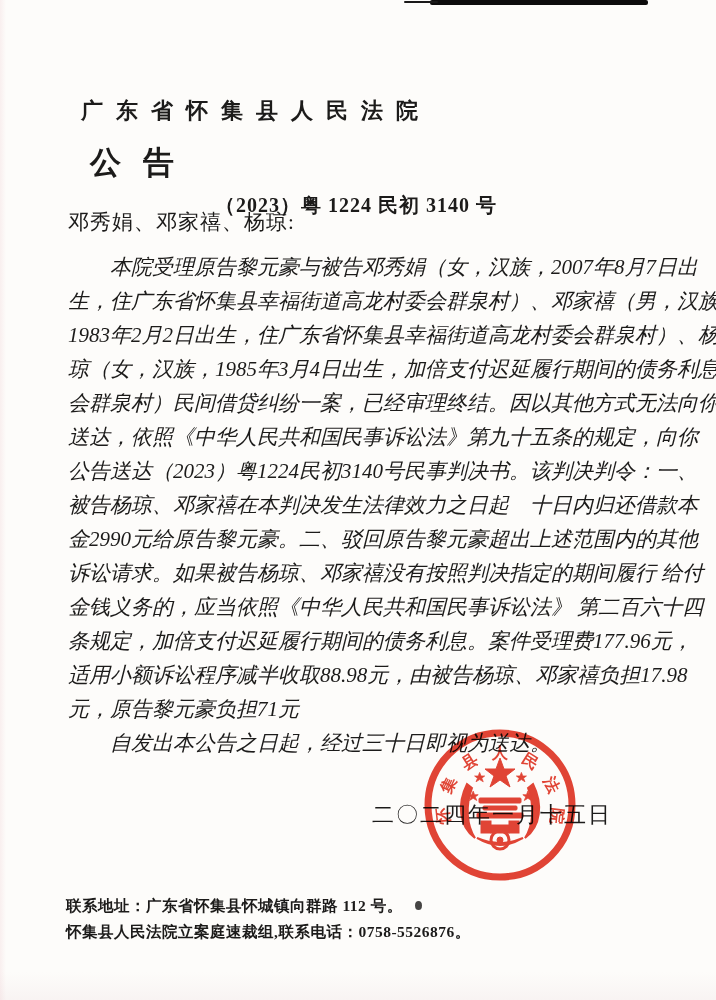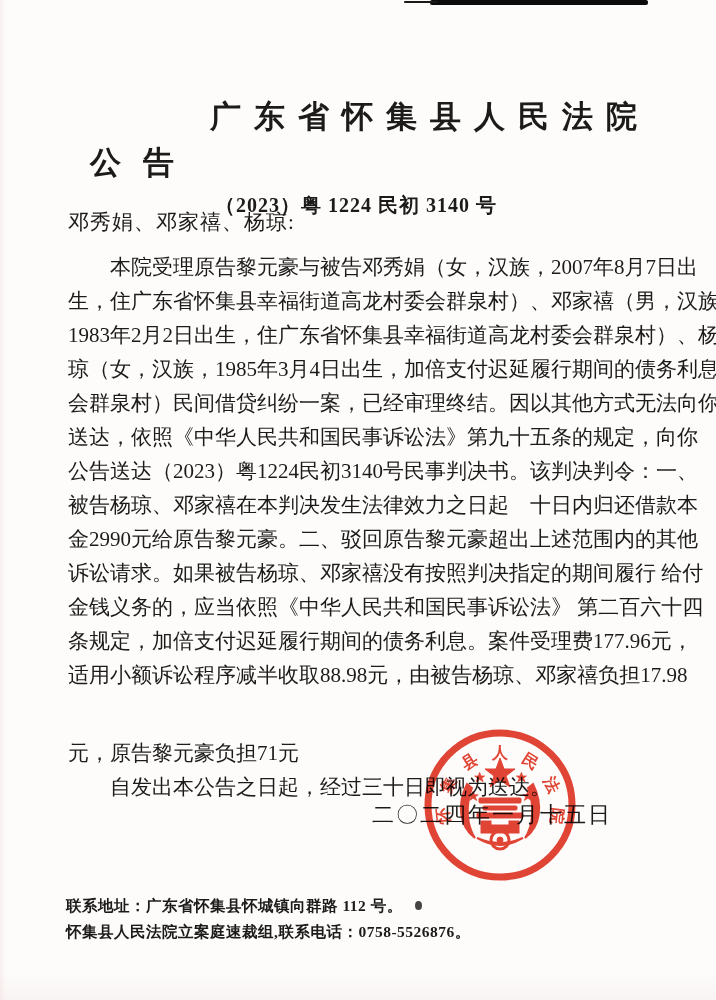--- a/index.html
+++ b/index.html
@@ -24,44 +24,44 @@
     position:absolute;left:404px;top:1px;width:34px;height:2px;
     background:#1a1919;border-radius:1px;
   }
   .ink-dot{
     position:absolute;left:415px;top:901px;width:7px;height:9px;
     background:#242322;border-radius:50%;opacity:.85;
   }
   .content{position:absolute;left:68px;top:0;width:582px;}
   .title{
     position:absolute;top:96px;left:0;width:100%;
-    text-align:right;font-size:31px;font-weight:bold;
+    text-align:left;font-size:22px;font-weight:bold;
     letter-spacing:13px;text-indent:13px;white-space:nowrap;
   }
   .subtitle{
     position:absolute;top:142px;left:0;width:100%;
     text-align:left;font-size:31px;font-weight:bold;
     letter-spacing:22px;text-indent:22px;white-space:nowrap;
   }
   .case-number{
     position:absolute;top:192px;left:0;width:100%;
     text-align:center;font-size:20px;font-weight:bold;
     padding-right:6px;box-sizing:border-box;letter-spacing:1px;
   }
   .addressee{
     position:absolute;top:208px;left:0;font-size:21px;letter-spacing:1px;
   }
-  .body-block{position:absolute;top:250px;left:0;width:100%;}
+  .body-block{position:absolute;top:250px;left:0;width:100%;font-style:italic;}
   .line{
     height:34px;line-height:34px;font-size:21px;
     text-align:justify;text-align-last:justify;
     white-space:nowrap;letter-spacing:0;
   }
   .line.first{text-indent:42px;}
-  .line.last{text-align-last:left;margin-top:44px;}
+  .line.last{text-align-last:left;}
   .closing-line{
     height:34px;line-height:34px;font-size:21px;text-indent:42px;white-space:nowrap;
   }
   .issue-date{
     position:absolute;top:800px;left:0;width:100%;
     text-align:right;padding-right:38px;box-sizing:border-box;
     font-size:22px;letter-spacing:2px;z-index:2;
   }
   .seal{
     position:absolute;left:417px;top:722px;width:166px;height:166px;

